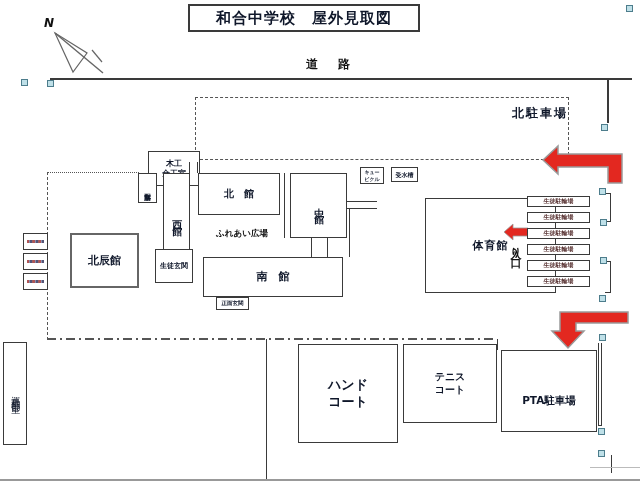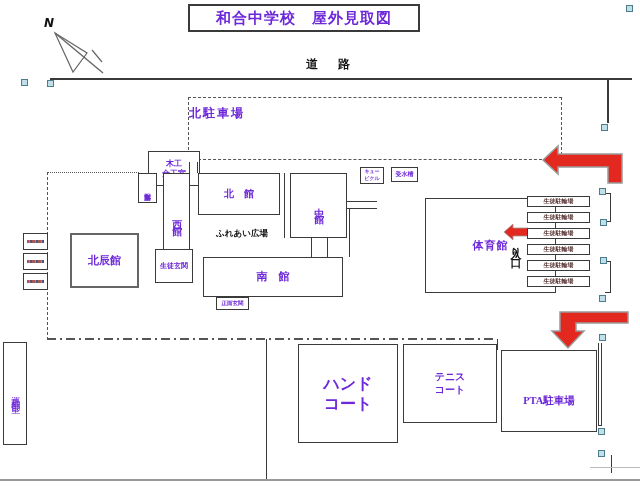--- a/index.html
+++ b/index.html
@@ -1,20 +1,20 @@
 <!DOCTYPE html>
 <html><head>
 <meta charset="utf-8">
 <style>
   html,body{margin:0;padding:0;background:#fff;}
   #stage{position:relative;width:640px;height:487px;background:#fff;overflow:hidden;
          font-family:"DejaVu Sans",sans-serif;color:#111;}
   .box{position:absolute;border:1px solid #3a3a3a;background:#fff;box-sizing:border-box;
        display:flex;align-items:center;justify-content:center;text-align:center;}
-  .lbl{white-space:pre-line;font-weight:bold;color:#6d28d9;line-height:1.25;font-family:Liberation Serif, serif;}
+  .lbl{white-space:pre-line;font-weight:bold;color:#0f172a;line-height:1.25;}
   .vtext{writing-mode:vertical-rl;text-orientation:upright;letter-spacing:1px;}
   .hline{position:absolute;background:#3a3a3a;height:1px;}
   .vline{position:absolute;background:#3a3a3a;width:1px;}
   .dashv{position:absolute;width:0;border-left:1px dashed #555;}
   .doth{position:absolute;height:0;border-top:1px dotted #555;}
   .dashdot{position:absolute;height:2px;
      background:repeating-linear-gradient(90deg,#555 0 9px,transparent 9px 13px,#555 13px 15px,transparent 15px 19px);}
   .handle{position:absolute;width:7px;height:7px;background:#bfe0e8;border:1px solid #4d7d8c;box-sizing:border-box;}
   .bracket{position:absolute;border:1px solid #3a3a3a;border-left:none;box-sizing:border-box;background:transparent;}
   .bike{position:absolute;left:527px;width:63px;height:11px;border:1px solid #3a3a3a;background:#fff;
@@ -39,21 +39,21 @@
       <line x1="67" y1="57" x2="19" y2="17" stroke="#666" stroke-width="1.4"></line>
       <polygon points="19,17 37,56 51,37" fill="none" stroke="#666" stroke-width="1.2"></polygon>
       <line x1="56" y1="34" x2="66" y2="46" stroke="#666" stroke-width="1.2"></line>
     </svg>
   </div>
 
   <div style="position:absolute;left:240px;top:56px;width:180px;text-align:center;font-size:12px;font-weight:bold;letter-spacing:4px;">道　路</div>
   <div class="hline" style="left:50px;top:78px;width:582px;height:2px;"></div>
   <div class="vline" style="left:607px;top:78px;height:45px;width:2px;"></div>
 
-  <div style="position:absolute;left:188px;top:97px;width:374px;height:63px;border:1.5px dashed #555;box-sizing:border-box;text-align:left;">
+  <div style="position:absolute;left:195px;top:97px;width:374px;height:63px;border:1.5px dashed #555;box-sizing:border-box;text-align:right;">
     <span class="lbl" style="display:inline-block;margin-top:8px;font-size:12px;letter-spacing:2px;">北駐車場</span>
   </div>
 
   <svg style="position:absolute;left:540px;top:143px;" width="95" height="45" viewBox="0 0 95 45">
     <polygon points="3,17 18,3 18,11 82,11 82,40 68,40 68,24 18,24 18,31" fill="#e32820" stroke="#9a9a9a" stroke-width="1.5"></polygon>
   </svg>
 
   <svg style="position:absolute;left:550px;top:308px;" width="85" height="45" viewBox="0 0 85 45">
     <polygon points="10,4 78,4 78,15 26,15 26,23 34,23 18,40 2,23 10,23" fill="#e32820" stroke="#9a9a9a" stroke-width="1.5"></polygon>
   </svg>
@@ -175,21 +175,21 @@
 
   <div class="box" style="left:3px;top:342px;width:24px;height:103px;">
     <span class="lbl vtext" style="font-size:9px;font-weight:normal;letter-spacing:2px;">運動部部室</span>
   </div>
 
 
   <div class="vline" style="left:266px;top:339px;height:141px;"></div>
   <div class="vline" style="left:497px;top:339px;height:11px;"></div>
 
   <div class="box" style="left:298px;top:344px;width:100px;height:99px;">
-    <span class="lbl" style="font-size:16px;">ハンド
+    <span class="lbl" style="font-size:13px;">ハンド
 コート</span>
   </div>
   <div class="box" style="left:403px;top:344px;width:94px;height:79px;">
     <span class="lbl" style="font-size:10px;">テニス
 コート</span>
   </div>
   <div class="box" style="left:501px;top:350px;width:96px;height:82px;align-items:center;">
     <span class="lbl" style="font-size:10.5px;margin-top:20px;">PTA駐車場</span>
   </div>
 

